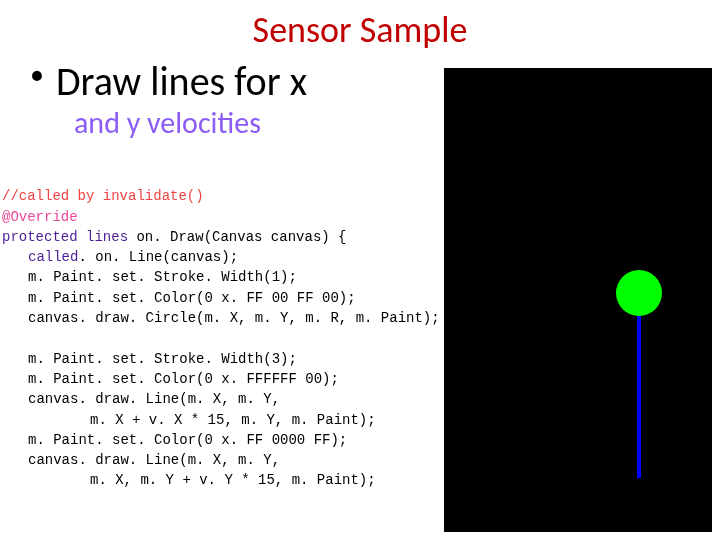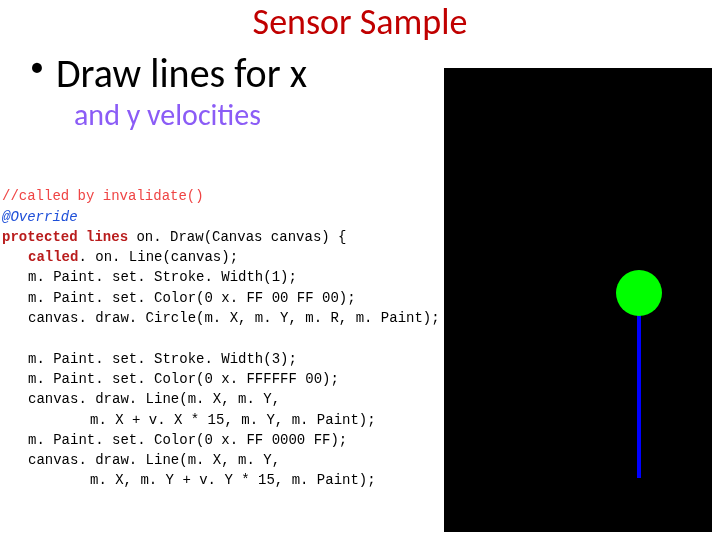--- a/index.html
+++ b/index.html
@@ -9,20 +9,21 @@
       font-family: Calibri, Arial, sans-serif;
       background: #fff;
       position: relative;
       overflow: hidden;
     }
     .title {
       text-align: center;
       font-size: 36px;
       color: #c00000;
       font-weight: 400;
+      padding-top: 8px;
       padding-bottom: 6px;
     }
     .bullet {
       font-size: 40px;
       color: #000;
       padding-left: 56px;
       line-height: 1.2;
       position: relative;
     }
     .bullet::before {
@@ -43,22 +44,22 @@
       left: 2px;
       top: 166px;
       width: 444px;
       font-family: Consolas, "Courier New", monospace;
       font-size: 14px;
       line-height: 1.45;
       white-space: pre;
       color: #000;
     }
     .c-comment { color: #ef4444; }
-    .c-annot { color: #1d4ed8; font-style: italic; }
-    .c-keyword { color: #b91c1c; font-weight: bold; }
+    .c-annot { color: #ec4899; }
+    .c-keyword { color: #4c1d95; font-weight: normal; }
     .indent1 { padding-left: 26px; display: inline-block; }
     .indent2 { padding-left: 88px; display: inline-block; }
     .indent3 { padding-left: 88px; display: inline-block; }
     .canvas-panel {
       position: absolute;
       right: 8px;
       top: 68px;
       width: 268px;
       height: 464px;
       background: #000;

